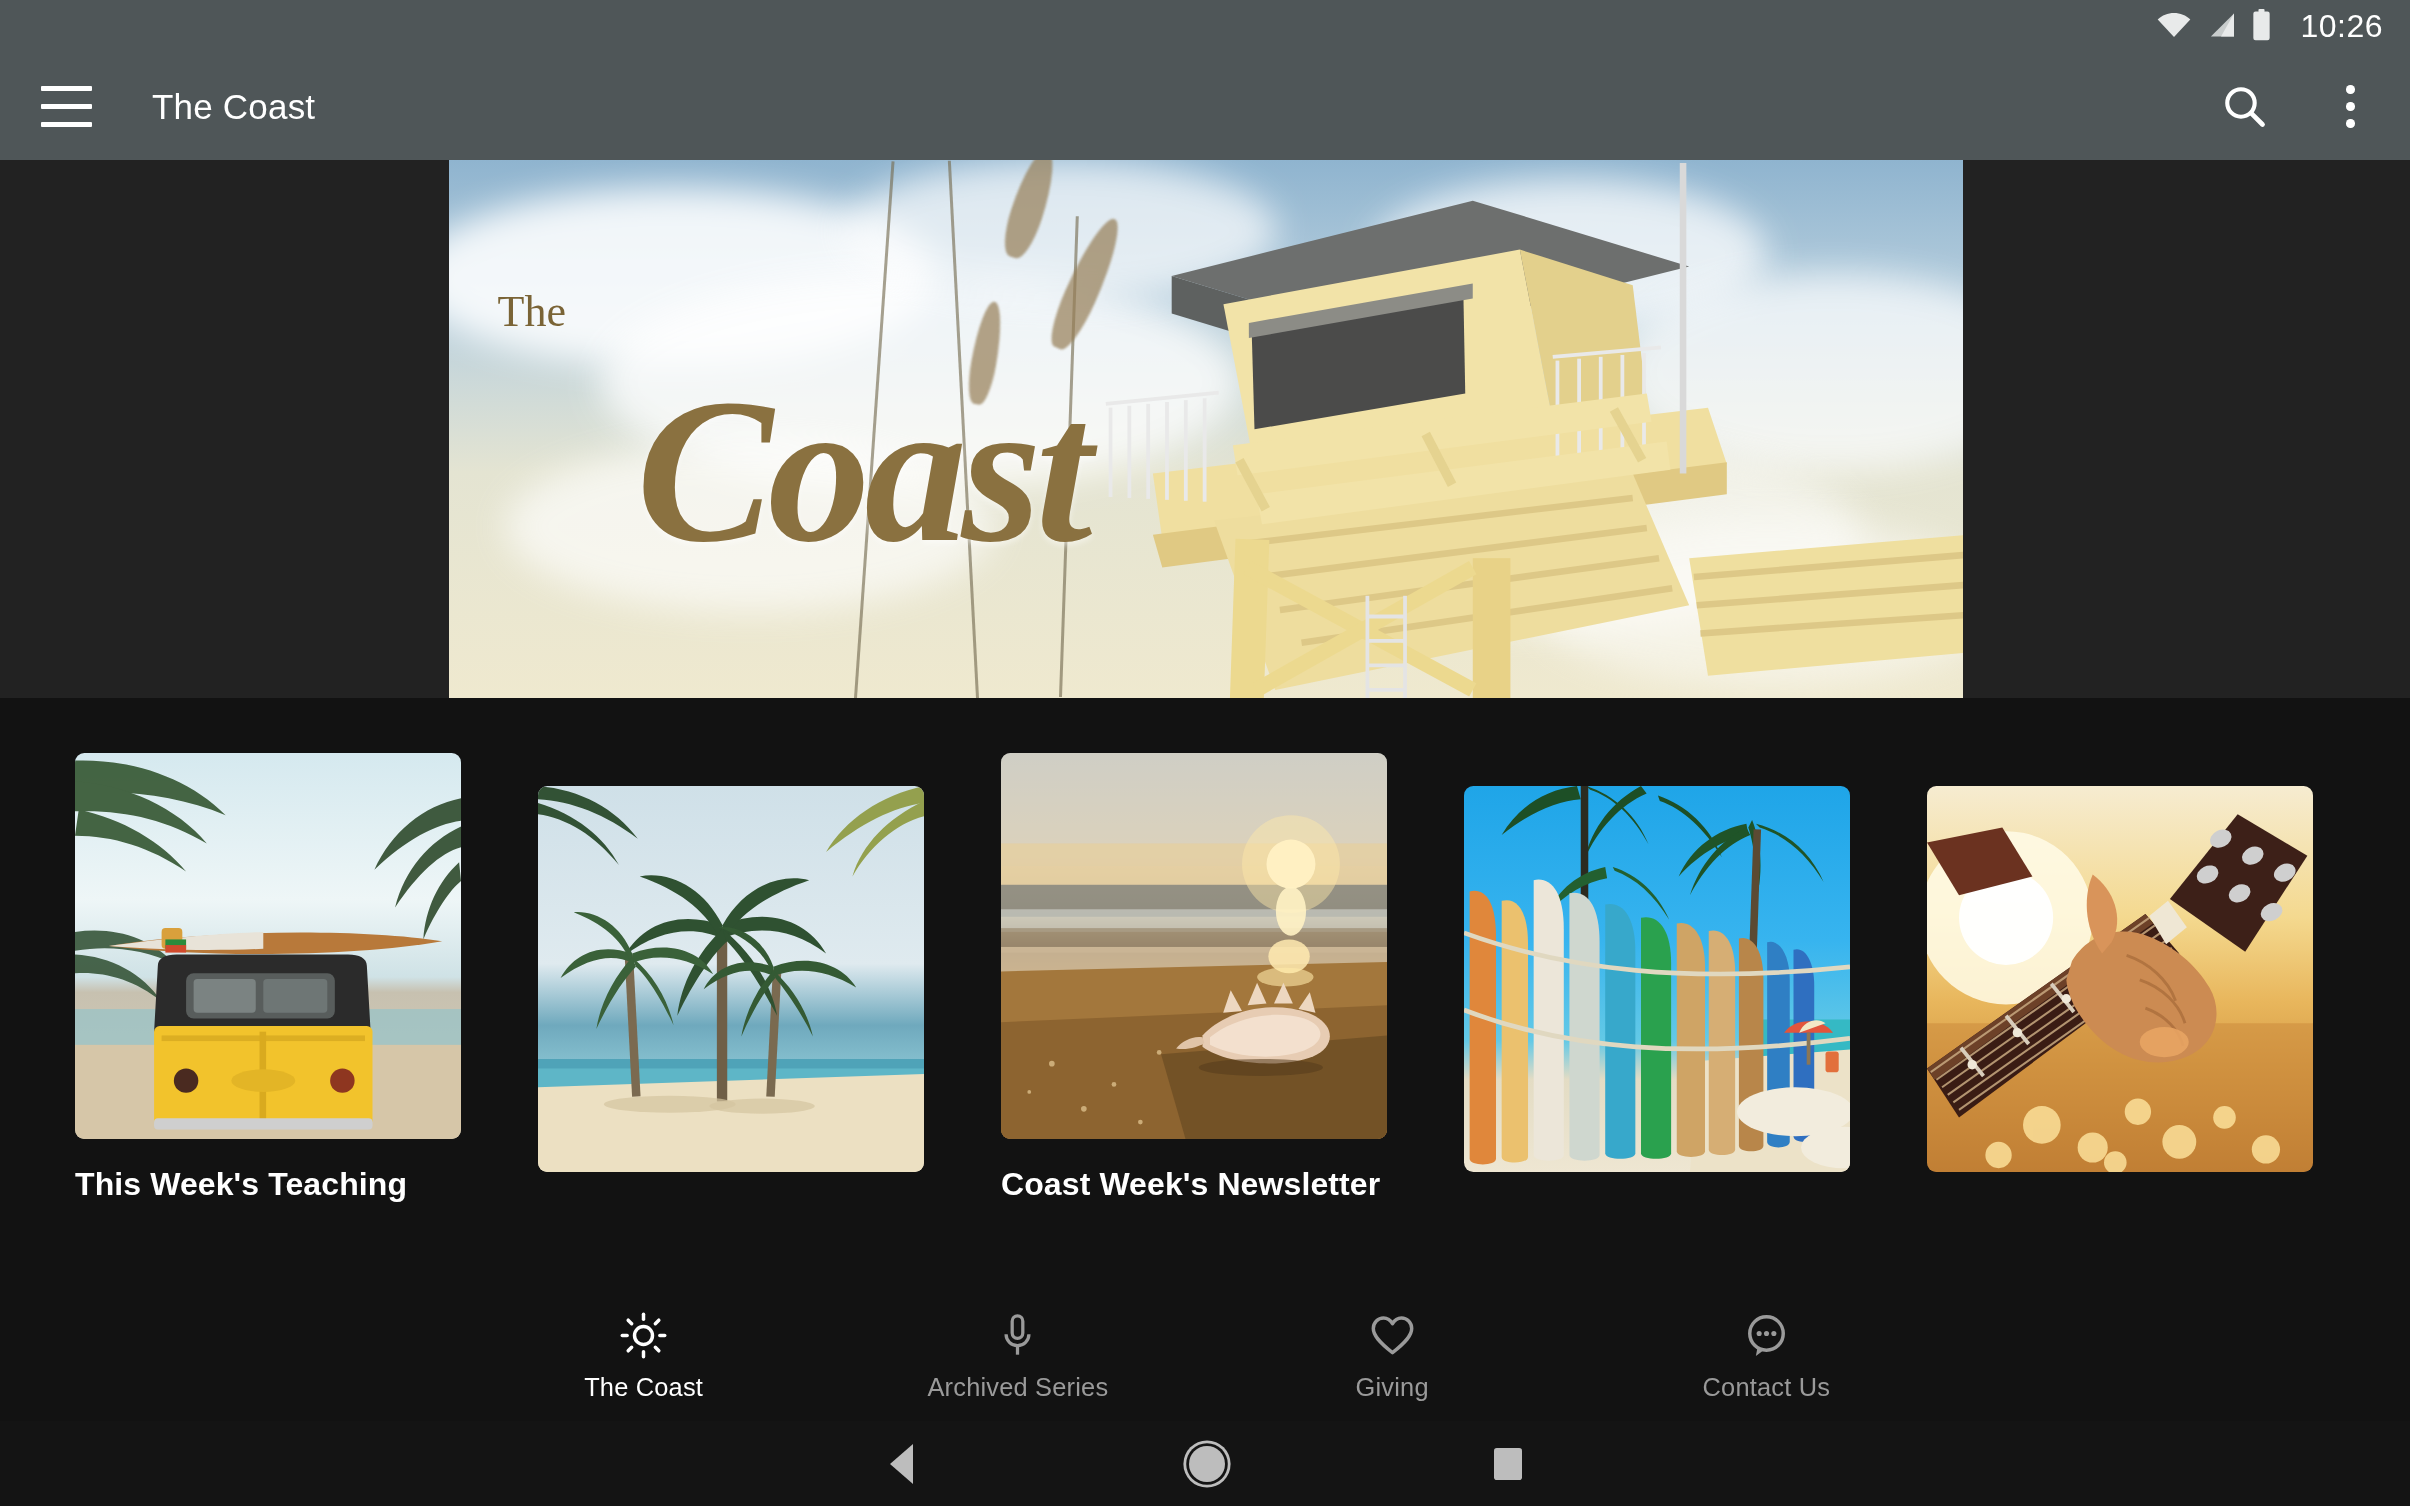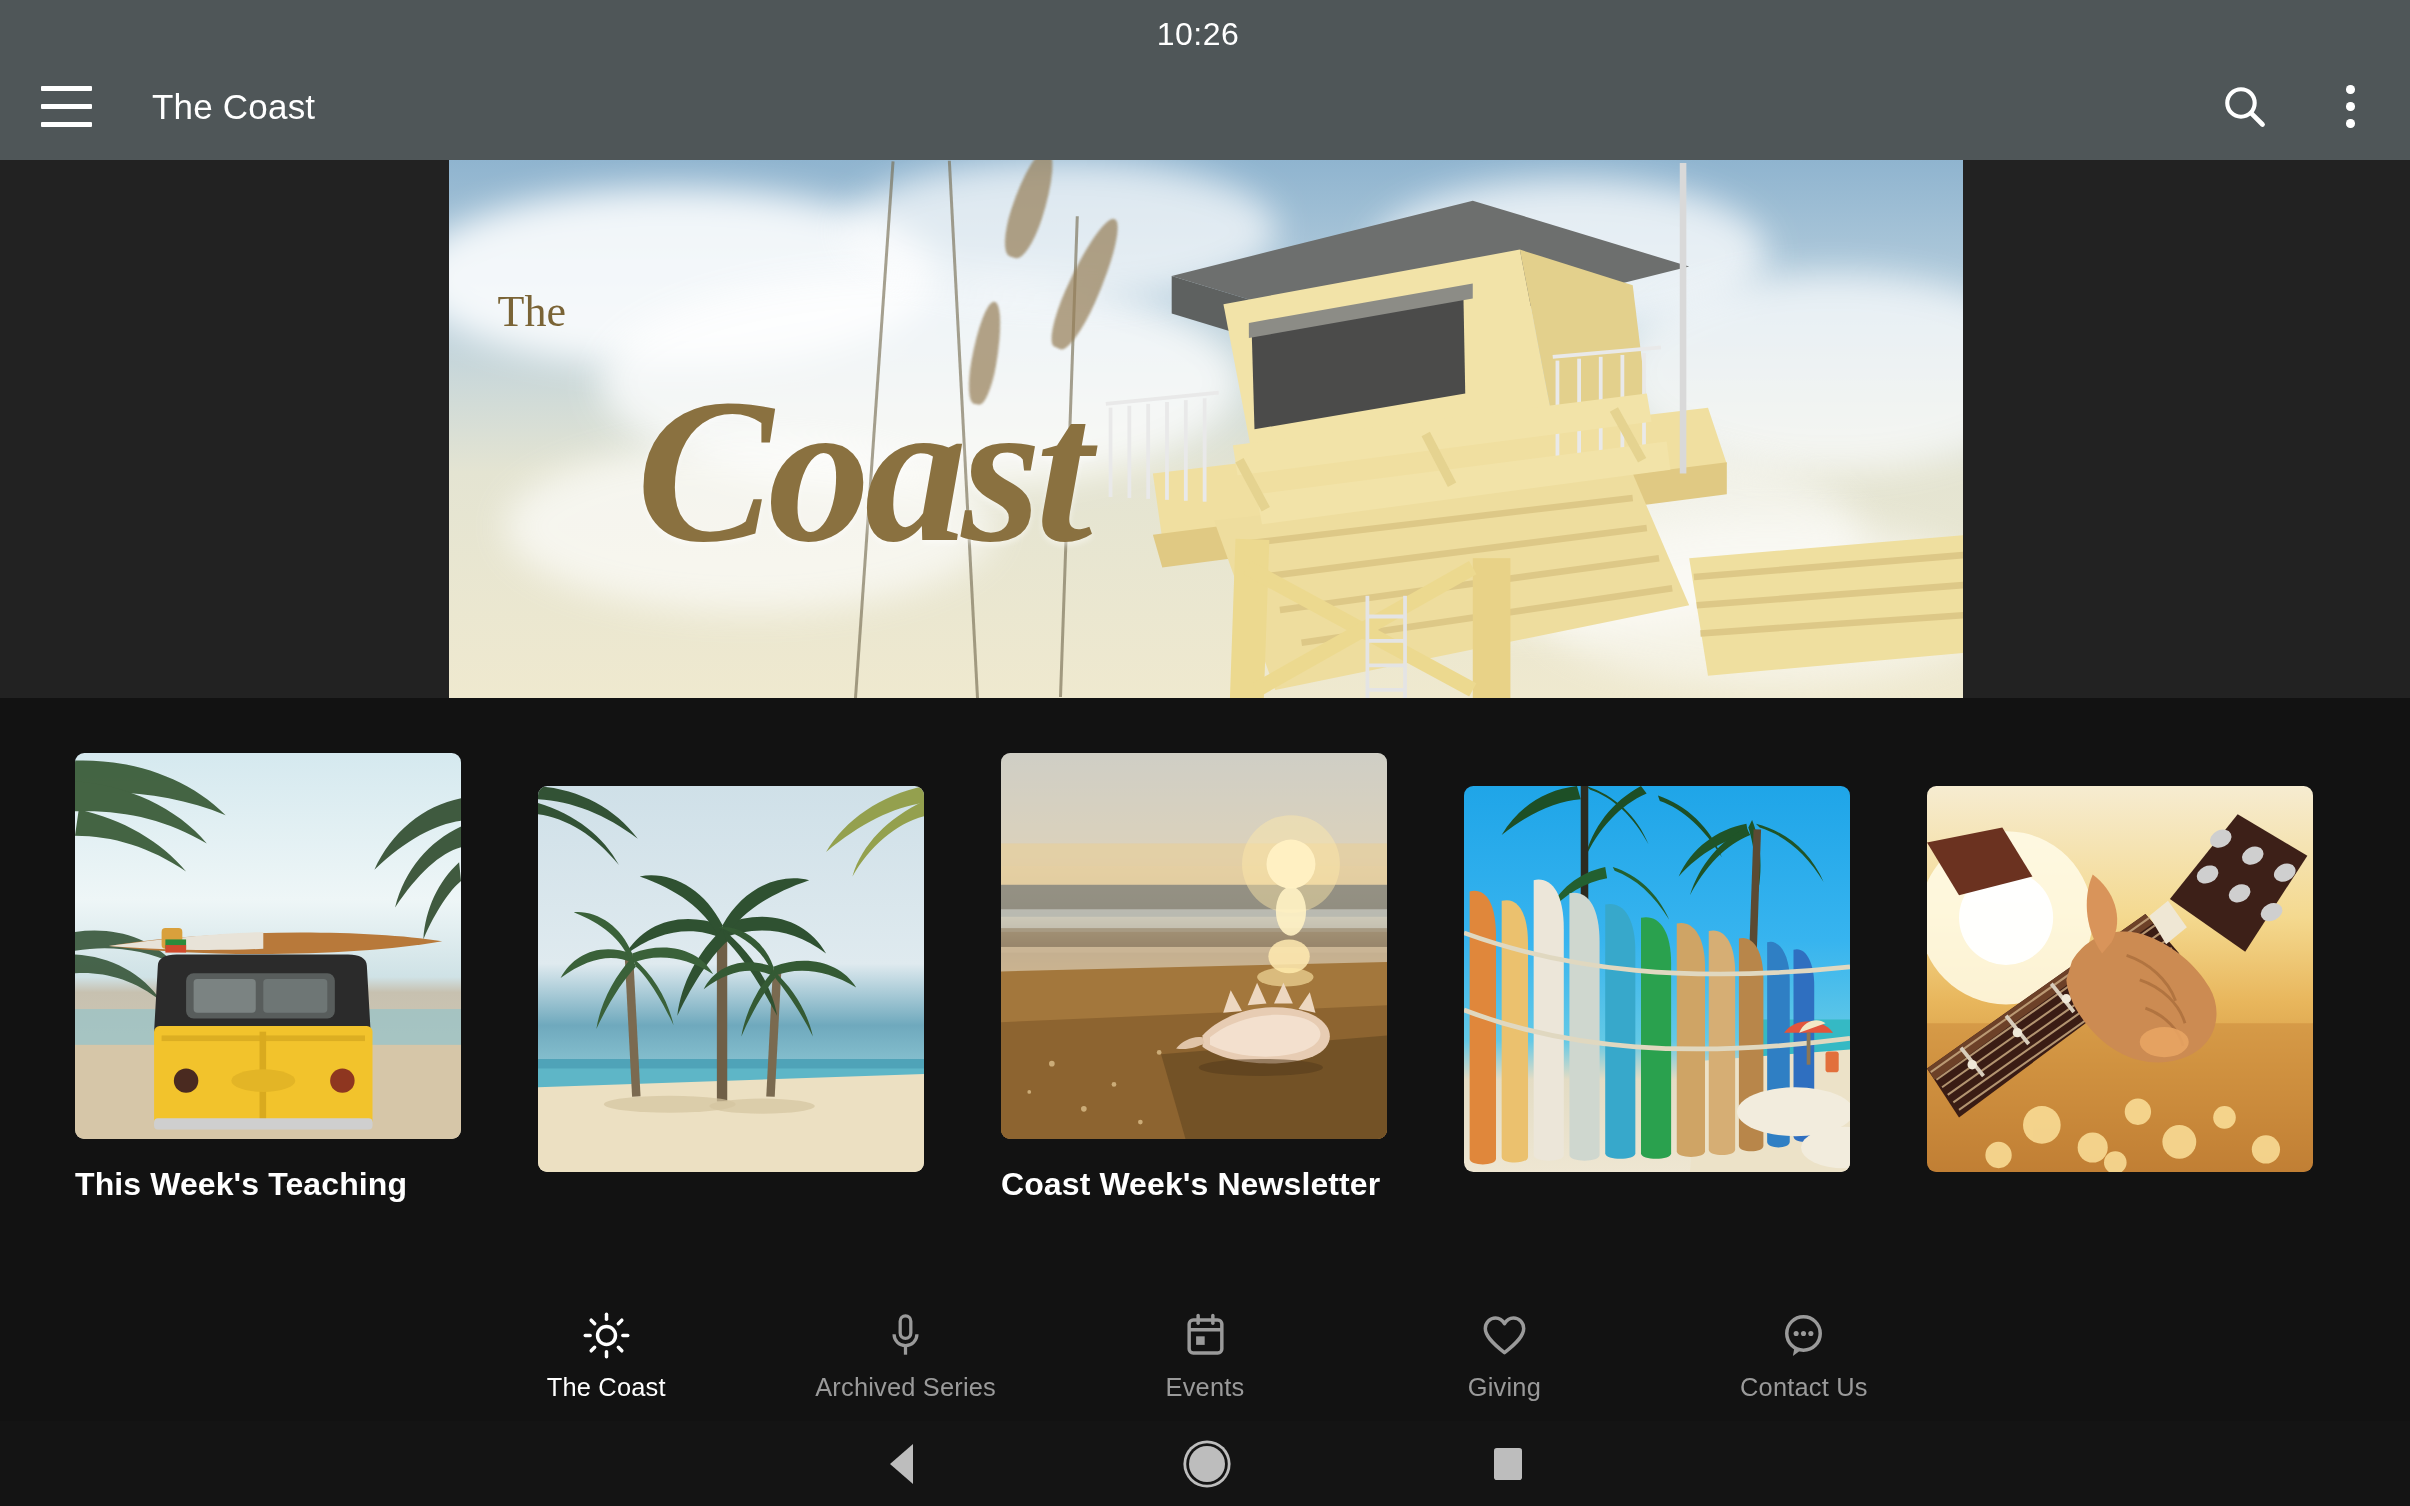--- a/index.html
+++ b/index.html
@@ -8,21 +8,21 @@
     background:#121212;
     font-family:"Liberation Sans", sans-serif;
     overflow:hidden;
   }
 
   
   .statusbar{
     height:53px; width:100%;
     background:#4f5658;
     display:flex; align-items:center; justify-content:flex-end;
-    padding-right:28px; gap:15px;flex-direction:column;
+    padding-right:28px; gap:15px;
   }
   .sb-icons{ display:flex; align-items:center; gap:15px; }
   .sb-time{
     color:#ffffff; font-size:32px; font-weight:400;
     letter-spacing:0.5px; margin-left:13px;
   }
 
   
   .appbar{
     height:107px; width:100%;
@@ -592,32 +592,20 @@
       <div class="navicon">
         <svg width="49" height="49" viewBox="0 0 24 24">
           <rect x="9.4" y="2.4" width="5.2" height="11" rx="2.6" fill="none" stroke="#9a9a9a" stroke-width="1.6"></rect>
           <path d="M6.4 11.4 a5.6 5.6 0 0 0 11.2 0" fill="none" stroke="#9a9a9a" stroke-width="1.6"></path>
           <line x1="12" y1="17" x2="12" y2="21.4" stroke="#9a9a9a" stroke-width="1.6"></line>
         </svg>
       </div>
       <div class="navlabel">Archived Series</div>
     </div>
 
-    <div class="navitem">
-      <div class="navicon">
-        <svg width="49" height="49" viewBox="0 0 24 24">
-          <rect x="4" y="4.4" width="16" height="16.2" rx="2" fill="none" stroke="#9a9a9a" stroke-width="1.7"></rect>
-          <line x1="4" y1="9.2" x2="20" y2="9.2" stroke="#9a9a9a" stroke-width="1.7"></line>
-          <line x1="8.4" y1="2.2" x2="8.4" y2="6" stroke="#9a9a9a" stroke-width="1.7" stroke-linecap="round"></line>
-          <line x1="15.6" y1="2.2" x2="15.6" y2="6" stroke="#9a9a9a" stroke-width="1.7" stroke-linecap="round"></line>
-          <rect x="7.4" y="12.4" width="4.2" height="4.2" fill="#9a9a9a"></rect>
-        </svg>
-      </div>
-      <div class="navlabel">Events</div>
-    </div>
 
     <div class="navitem">
       <div class="navicon">
         <svg width="49" height="49" viewBox="0 0 24 24">
           <path d="M12 20.4 C5.6 15.4 2.6 12 2.6 8.6 C2.6 5.6 4.9 3.4 7.6 3.4 C9.6 3.4 11.1 4.6 12 6.2 C12.9 4.6 14.4 3.4 16.4 3.4 C19.1 3.4 21.4 5.6 21.4 8.6 C21.4 12 18.4 15.4 12 20.4 Z" fill="none" stroke="#9a9a9a" stroke-width="1.7" stroke-linejoin="round"></path>
         </svg>
       </div>
       <div class="navlabel">Giving</div>
     </div>
 

